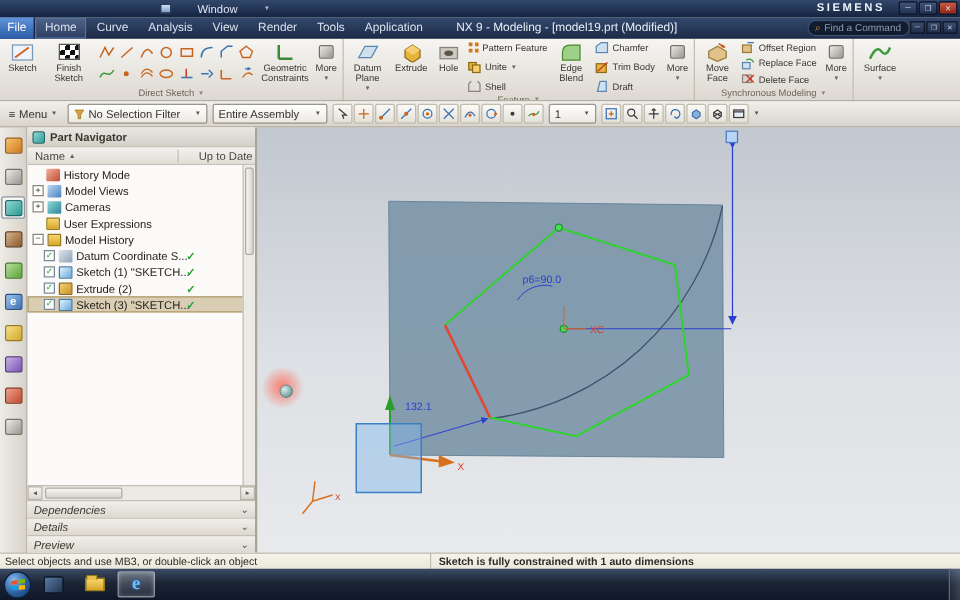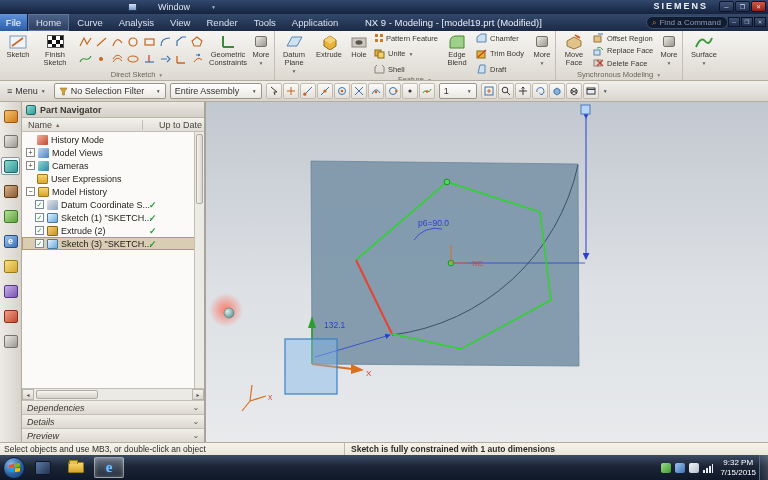--- a/index.html
+++ b/index.html
@@ -775,31 +775,16 @@
     </div>
     <div class="task-icon">
         <span class="appchip"></span>
       </div>
     <div class="task-icon">
         <span class="folder"></span>
       </div>
     <div class="task-icon active">
         <span class="ie-e">e</span>
       </div>
-    <div class="tray">
-      <span class="tray-ic t-green"></span>
-      <span class="tray-ic t-blue"></span>
-      <span class="tray-ic t-white"></span>
-      <span class="net">
-          <i style="height:3px"></i>
-          <i style="height:5px"></i>
-          <i style="height:7px"></i>
-          <i style="height:9px"></i>
-        </span>
-      <div class="clock">
-        <div>9:32 PM</div>
-        <div>7/15/2015</div>
-      </div>
-    </div>
     <div class="show-desktop"></div>
   </div>
 
 </div>
 
 </body></html>

